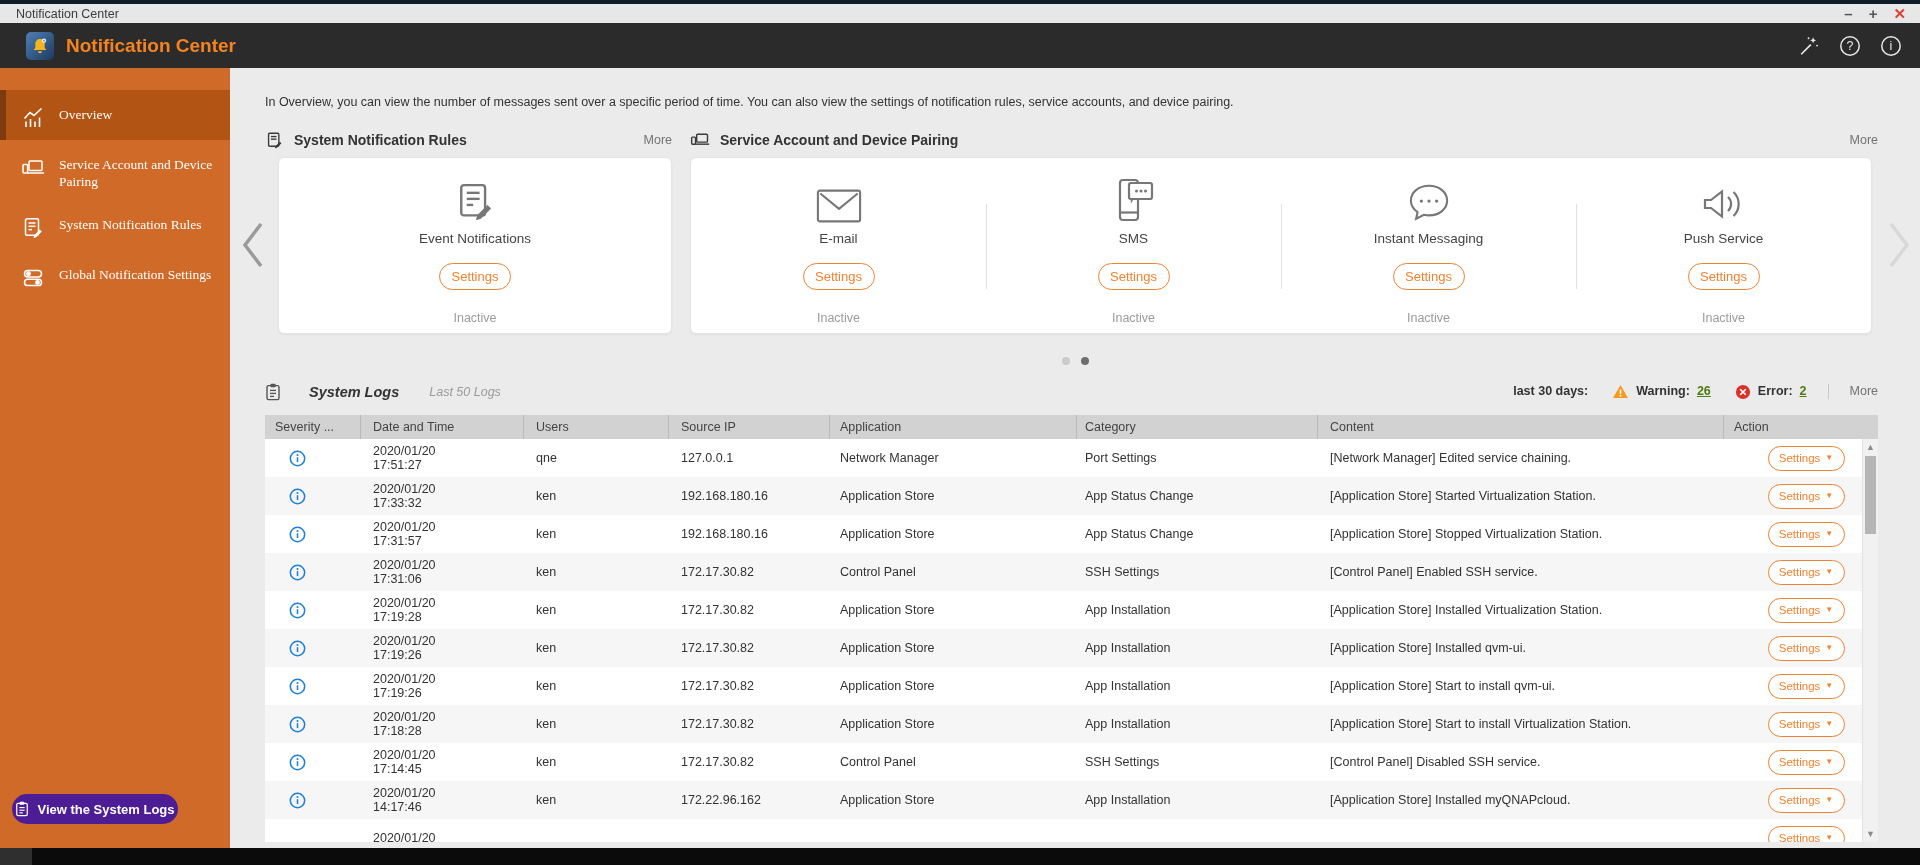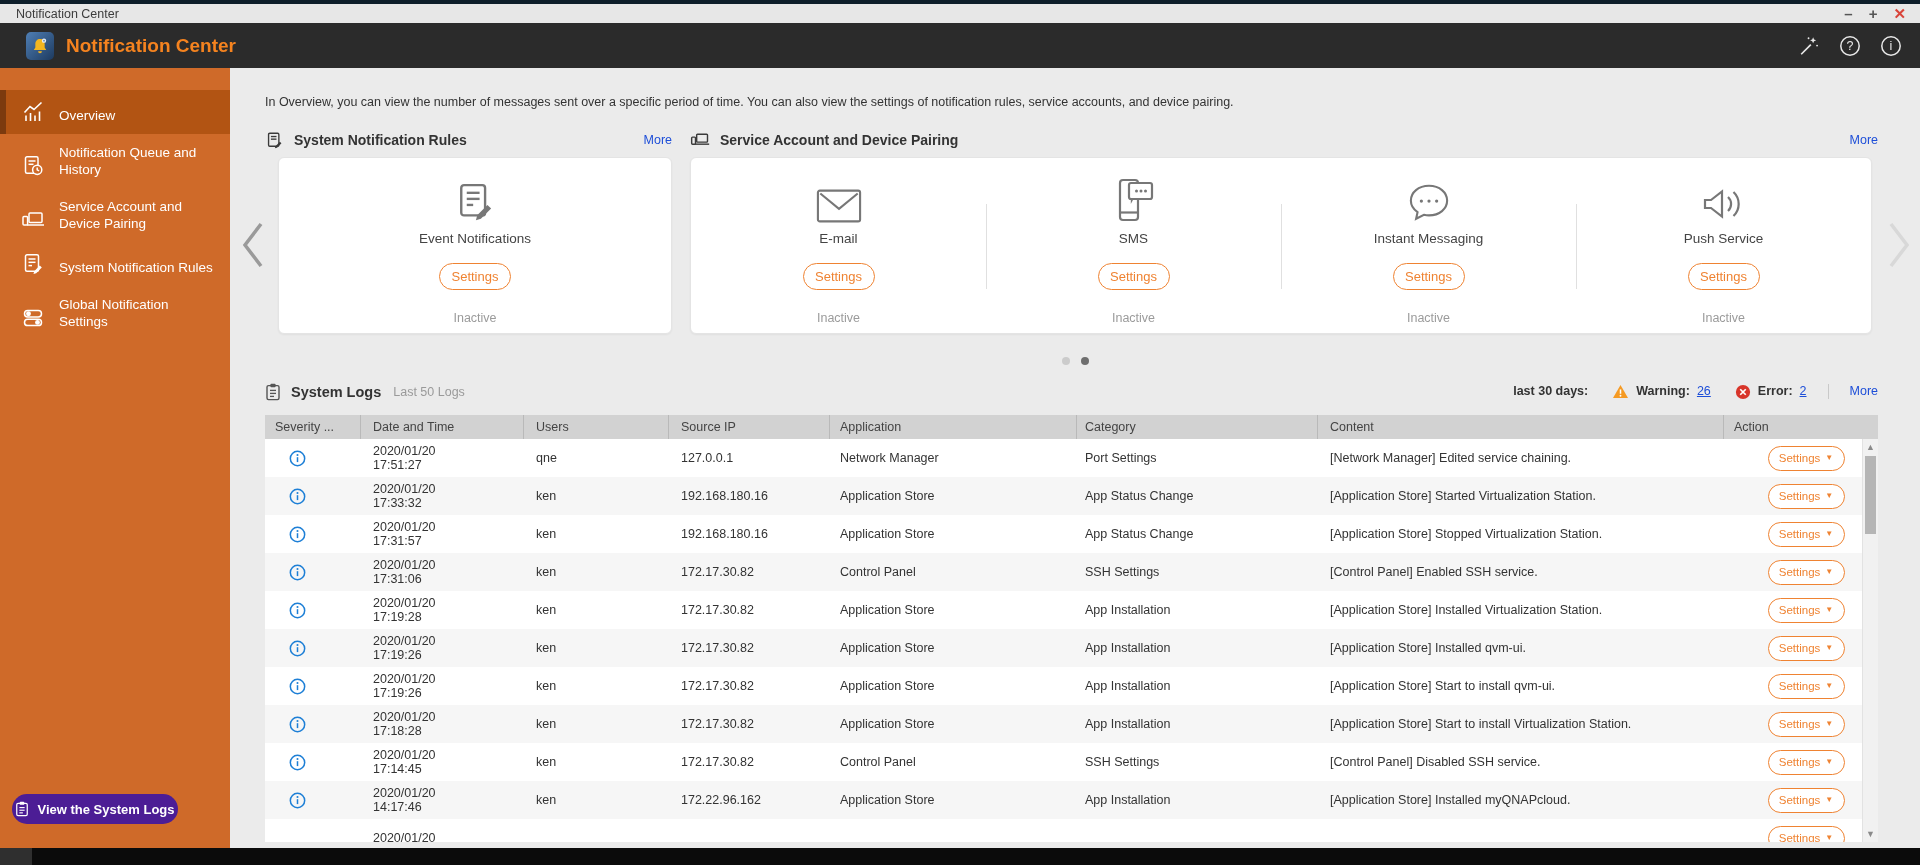--- a/index.html
+++ b/index.html
@@ -21,37 +21,37 @@
   .app-icon { width:28px; height:28px; margin-left:26px; border-radius:5px;
               background:linear-gradient(135deg,#4f7fb5 0%,#1d3a5f 100%);
               display:flex; align-items:center; justify-content:center; }
   .app-title { margin-left:12px; font-size:19px; font-weight:bold; color:#f5831f; }
   .header-icons { margin-left:auto; margin-right:18px; display:flex; gap:19px; align-items:center; }
   .header-icon { width:22px; height:22px; cursor:pointer; }
 
   
   .sidebar { position:absolute; top:68px; left:0; width:230px; bottom:17px; background:#cf6a29; }
   .side-list { list-style:none; margin-top:22px; }
-  .side-item { display:flex; align-items:flex-end; gap:14px; padding:10px 12px 10px 21px;
-               color:#fff; font-size:13.5px; line-height:17px; cursor:pointer; }
+  .side-item { display:flex; align-items:flex-start; gap:14px; padding:16px 12px 10px 21px;
+               color:#fff; font-size:13.5px; line-height:17px; cursor:pointer;font-family:Liberation Serif, serif; }
   .side-item .s-icon { flex:0 0 24px; }
   .side-item.selected { background:#b25413; border-left:6px solid #7c3a0e; padding-left:15px; }
   .side-footer-btn { position:absolute; left:12px; bottom:24px; width:166px; height:30px;
                      background:#4c1d95; border-radius:15px; color:#fff; font-size:13px; font-weight:bold;
                      display:flex; align-items:center; justify-content:center; gap:8px; cursor:pointer; }
 
   
   .main { position:absolute; left:230px; top:68px; right:0; bottom:17px; background:#ebebeb; }
   .overview-desc { position:absolute; left:35px; top:27px; right:40px; font-size:12.5px; color:#333; }
 
   .panel-head { position:absolute; top:61px; height:22px; display:flex; align-items:center; }
   .panel-head.rules { left:35px; width:407px; }
   .panel-head.services { left:460px; right:42px; }
   .panel-title { display:flex; align-items:center; gap:10px; font-size:14px; font-weight:bold; color:#333; }
-  .more-link { margin-left:auto; font-size:12.5px; color:#1d4ed8; cursor:pointer; }
+  .more-link { margin-left:auto; font-size:12.5px; color:#737373; cursor:pointer; }
 
   .chevron { position:absolute; top:152px; width:26px; height:50px; cursor:pointer; }
   .chevron.left { left:10px; }
   .chevron.right { right:8px; }
 
   .card { position:absolute; top:89px; height:177px; background:#fff; border-radius:6px;
           border:1px solid #e4e4e4; box-shadow:0 1px 2px rgba(0,0,0,0.05); }
   .card.rules-card { left:48px; width:394px; }
   .card.services-card { left:460px; right:48px; display:flex; }
   .svc-cell { flex:1; position:relative; }
@@ -65,26 +65,26 @@
               justify-content:center; cursor:pointer; font-family:"Liberation Sans",sans-serif; }
   .cell-status { margin-top:21px; font-size:12.5px; color:#9b9b9b;text-align:right; }
 
   .dots { position:absolute; top:289px; left:0; right:0; display:flex; justify-content:center; gap:11px; }
   .dot { width:8px; height:8px; border-radius:50%; background:#cbcbcb; cursor:pointer; }
   .dot.active { background:#6e6e6e; }
 
   
   .logs-head { position:absolute; top:311px; left:35px; right:42px; height:26px;
                display:flex; align-items:center; }
-  .logs-title-wrap { display:flex; align-items:center; gap:10px; }
+  .logs-title-wrap { display:flex; align-items:center; gap:28px;font-style:italic; }
   .logs-title { font-size:14.5px; font-weight:bold; color:#333; }
   .logs-subtitle { font-size:12.5px; color:#9a9a9a; margin-left:2px; }
   .logs-summary { margin-left:auto; display:flex; align-items:flex-start; gap:7px; font-size:12.5px; color:#333; }
   .sum-label { font-weight:bold; }
-  .sum-count { color:#1d4ed8; text-decoration:underline; font-weight:normal; cursor:pointer; }
+  .sum-count { color:#4d7c0f; text-decoration:underline; font-weight:bold; cursor:pointer; }
   .sum-gap { width:10px; }
   .sum-divider { width:1px; height:15px; background:#c9c9c9; margin:0 14px; }
 
   .log-table { position:absolute; top:347px; left:35px; right:42px; bottom:6px; overflow:hidden;
                background:#fff; }
   .thead { display:flex; height:24px; background:#d2d2d2;justify-content:flex-end; }
   .th { font-size:12.5px; color:#444; line-height:24px; border-right:1px solid #b9b9b9;
         padding-left:10px; overflow:hidden; white-space:nowrap; }
   .tbody { position:absolute; top:24px; left:0; right:0; bottom:0; overflow:hidden; }
   .trow { display:flex; height:38px; background:#fff; align-items:center; }
@@ -172,32 +172,20 @@
       <span class="s-icon">
         <svg width="24" height="24" viewBox="0 0 24 24" fill="none" stroke="#fff" stroke-width="1.6">
           <line x1="5" y1="21" x2="5" y2="15.5"></line>
             <line x1="9.5" y1="21" x2="9.5" y2="13"></line>
           <line x1="14" y1="21" x2="14" y2="15.5"></line>
             <line x1="18.5" y1="21" x2="18.5" y2="11.5"></line>
           <polyline points="3.5,12.5 9,6.5 13,9.5 20.5,2.5"></polyline>
         </svg>
       </span>
       <span>Overview</span>
-    </li>
-    <li class="side-item">
-      <span class="s-icon">
-        <svg width="24" height="24" viewBox="0 0 24 24" fill="none" stroke="#fff" stroke-width="1.5">
-          <rect x="4.5" y="2.8" width="12.5" height="16.5" rx="1.5"></rect>
-          <line x1="7.5" y1="7" x2="14.5" y2="7"></line>
-            <line x1="7.5" y1="10.3" x2="12.5" y2="10.3"></line>
-          <circle cx="16.2" cy="15.8" r="4.6" fill="#cf6a29"></circle>
-          <polyline points="16.2,13.6 16.2,15.9 18.1,16.9"></polyline>
-        </svg>
-      </span>
-      <span>Notification Queue and History</span>
     </li>
     <li class="side-item">
       <span class="s-icon">
         <svg width="24" height="24" viewBox="0 0 24 24" fill="none" stroke="#fff" stroke-width="1.5">
           <rect x="8" y="5" width="13" height="9.5" rx="1"></rect>
           <line x1="6" y1="17" x2="23" y2="17"></line>
           <rect x="2" y="8.5" width="4.6" height="8.5" rx="1" fill="#cf6a29"></rect>
         </svg>
       </span>
       <span>Service Account and Device Pairing</span>

